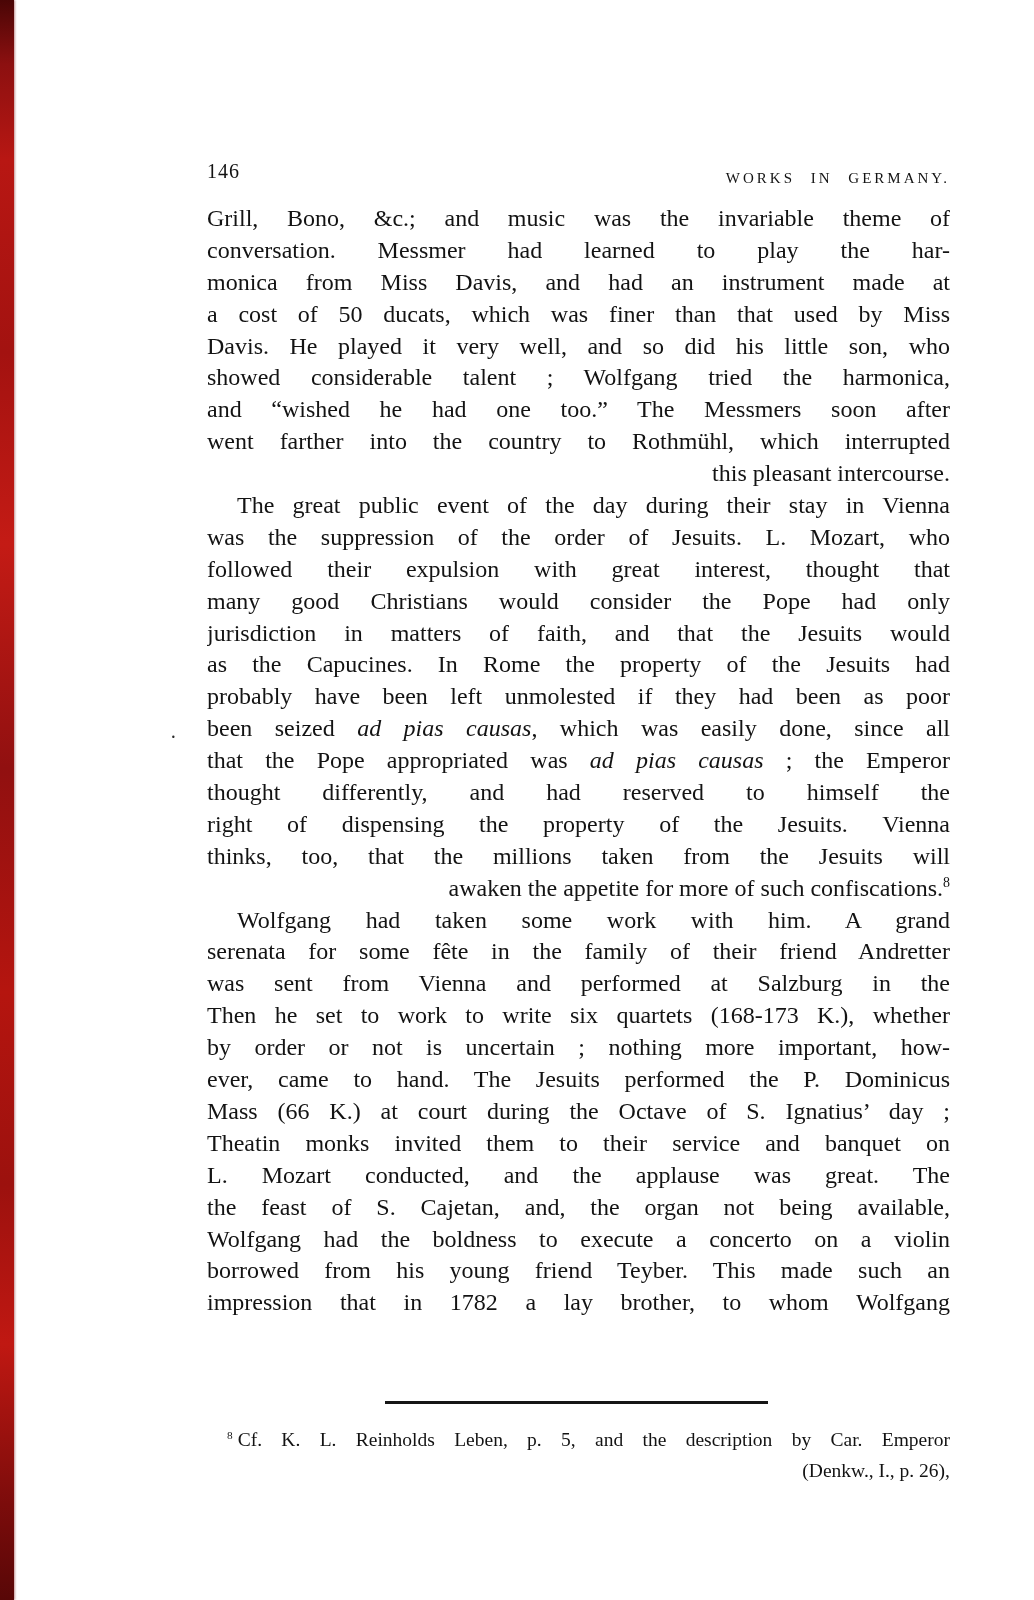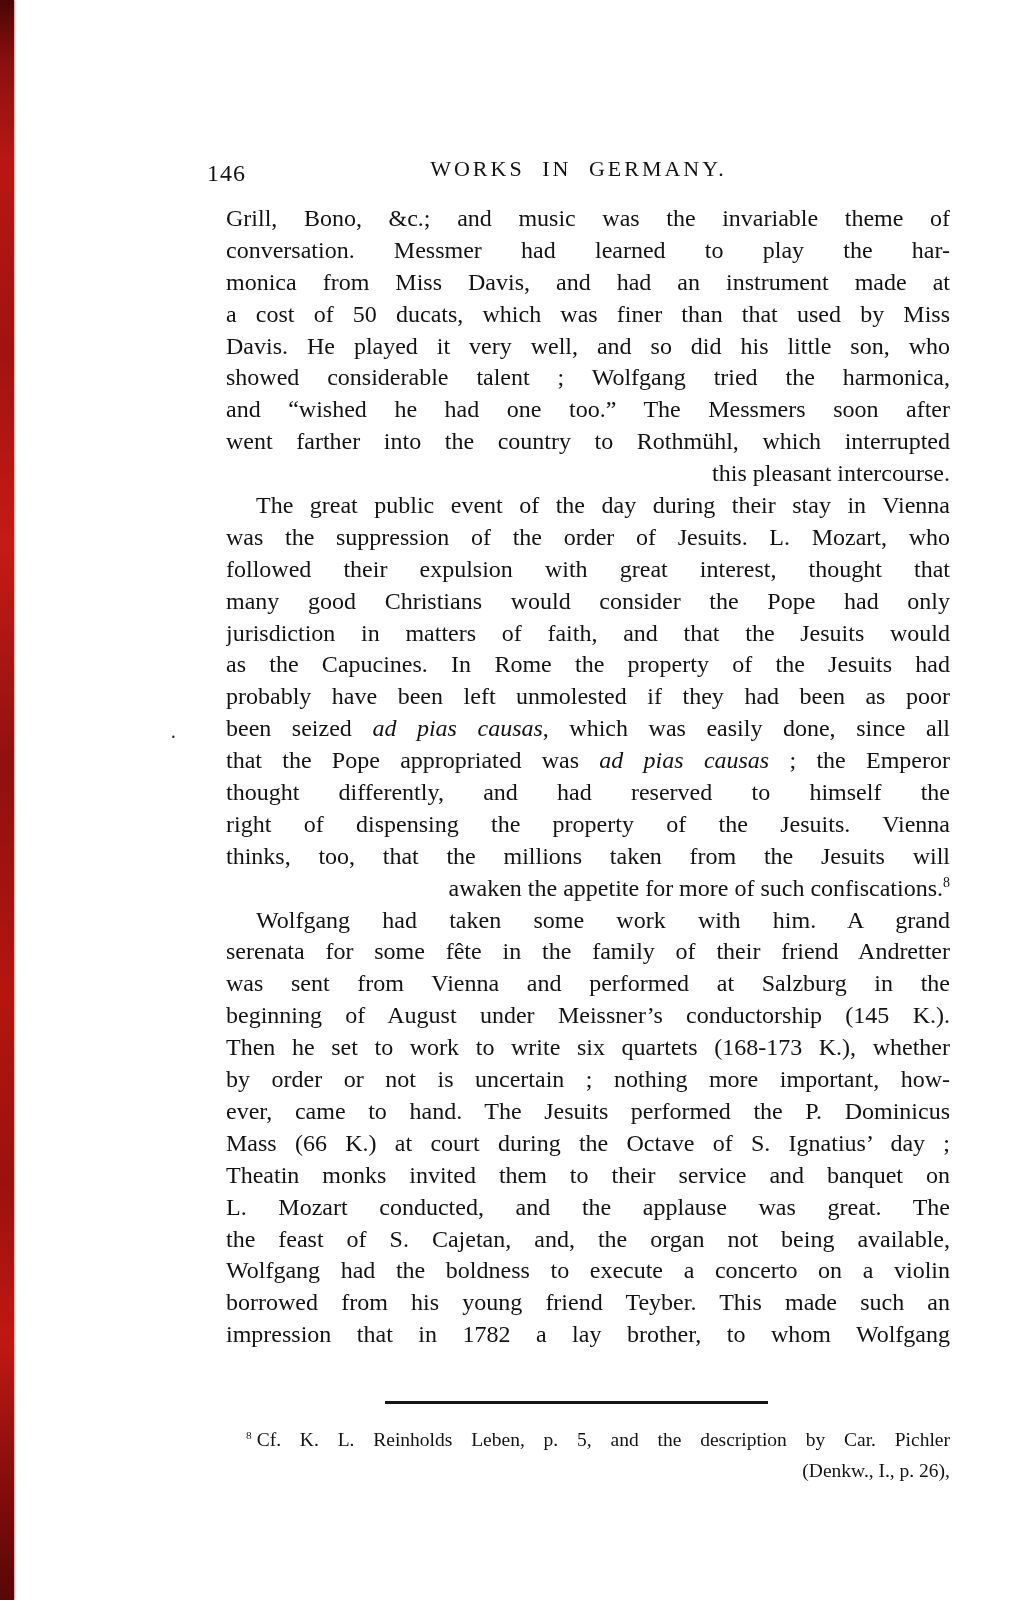--- a/index.html
+++ b/index.html
@@ -11,36 +11,36 @@
   }
   .book-edge{
     position:absolute;left:0;top:0;width:14px;height:1600px;
     background:linear-gradient(180deg,
       #4a0606 0%,#8c1010 4%,#b81713 10%,#a31210 22%,#c41b15 34%,
       #911010 48%,#b5150f 62%,#9c110e 74%,#c01812 84%,#7c0c0b 94%,#580707 100%);
     box-shadow:1px 0 2px rgba(120,10,10,.45);
   }
   .page-number{
     position:absolute;left:207px;top:160px;
-    font-size:24px;letter-spacing:1px;text-align:center;
+    font-size:20px;letter-spacing:1px;text-align:center;
   }
   .running-header{
-    position:absolute;left:207px;top:156px;width:743px;
-    text-align:center;font-size:22px;letter-spacing:3px;word-spacing:9px;
+    position:absolute;left:207px;top:170px;width:743px;
+    text-align:right;font-size:15px;letter-spacing:3px;word-spacing:9px;
     font-variant:small-caps;text-transform:uppercase;
   }
   .body-text{
     position:absolute;left:207px;top:203px;width:743px;
     font-size:24px;
   }
   .line{
     height:31.9px;line-height:31.9px;overflow:hidden;
     white-space:normal;
   }
-  .j{text-align:justify;margin-left:19px;}
+  .j{text-align:justify;}
   .j::after{content:"";display:inline-block;width:100%;height:0;}
   .short{text-align:right;}
   .ind{text-indent:30px;}
   .it{}
   sup{font-size:0.58em;line-height:0;vertical-align:super;}
   .margin-dot{
     position:absolute;left:170px;top:726px;font-size:20px;color:#2a2a2a;
   }
   .footnote-rule{
     position:absolute;left:385px;top:1401px;width:383px;height:3px;
@@ -83,31 +83,30 @@
   <div class="line j">probably have been left unmolested if they had been as poor</div>
   <div class="line j"><span>been seized </span><i class="it">ad pias causas</i><span>, which was easily done, since all</span></div>
   <div class="line j"><span>that the Pope appropriated was </span><i class="it">ad pias causas</i><span> ; the Emperor</span></div>
   <div class="line j">thought differently, and had reserved to himself the</div>
   <div class="line j">right of dispensing the property of the Jesuits. Vienna</div>
   <div class="line j">thinks, too, that the millions taken from the Jesuits will</div>
   <div class="line short"><span>awaken the appetite for more of such confiscations.</span><sup>8</sup></div>
   <div class="line j ind">Wolfgang had taken some work with him. A grand</div>
   <div class="line j">serenata for some fête in the family of their friend Andretter</div>
   <div class="line j">was sent from Vienna and performed at Salzburg in the</div>
-  <div class="line j">beginning of August under Meissner’s conductorship (145 K.).</div>
   <div class="line j">Then he set to work to write six quartets (168-173 K.), whether</div>
   <div class="line j">by order or not is uncertain ; nothing more important, how-</div>
   <div class="line j">ever, came to hand. The Jesuits performed the P. Dominicus</div>
   <div class="line j">Mass (66 K.) at court during the Octave of S. Ignatius’ day ;</div>
   <div class="line j">Theatin monks invited them to their service and banquet on</div>
   <div class="line j">L. Mozart conducted, and the applause was great. The</div>
   <div class="line j">the feast of S. Cajetan, and, the organ not being available,</div>
   <div class="line j">Wolfgang had the boldness to execute a concerto on a violin</div>
   <div class="line j">borrowed from his young friend Teyber. This made such an</div>
   <div class="line j">impression that in 1782 a lay brother, to whom Wolfgang</div>
 </div>
 
 <div class="footnote-rule"></div>
 
 <div class="footnote">
-  <div class="fline j first"><sup class="fnmark">8</sup><span>Cf. K. L. Reinholds Leben, p. 5, and the description by Car. Pichler</span></div>
+  <div class="fline j first"><sup class="fnmark">8</sup><span>Cf. K. L. Reinholds Leben, p. 5, and the description by Car. Emperor</span></div>
   <div class="fline short">(Denkw., I., p. 26),</div>
 </div>
 
 </body></html>

